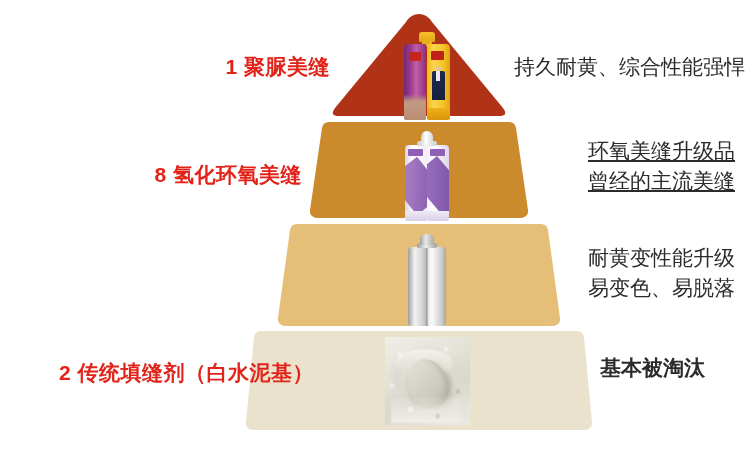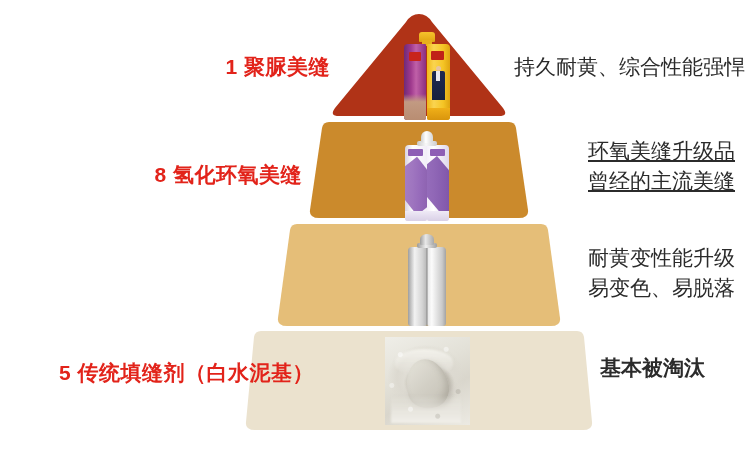--- a/index.html
+++ b/index.html
@@ -324,21 +324,21 @@
 
   <div class="product" id="product-cement">
     <div class="ridge-1"></div>
     <div class="scoop"></div>
     <div class="ridge-2"></div>
     <div class="grain"></div>
   </div>
 
   <div class="left-label" id="left-label-1" style="color: rgb(226, 35, 26);">1 聚脲美缝</div>
   <div class="left-label" id="left-label-2" style="color: rgb(226, 35, 26);">8 氢化环氧美缝</div>
-  <div class="left-label" id="left-label-4" style="color: rgb(226, 35, 26);">5 传统填缝剂（白水泥基）</div>
+  <div class="left-label" id="left-label-4" style="color: rgb(226, 35, 26);">2 传统填缝剂（白水泥基）</div>
 
   <div class="right-desc" id="right-desc-1" style="color: rgb(43, 43, 43);">
     <span class="line">持久耐黄、综合性能强悍</span>
   </div>
   <div class="right-desc" id="right-desc-2" style="color: rgb(43, 43, 43);">
     <span class="line">环氧美缝升级品</span>
     <span class="line">曾经的主流美缝</span>
   </div>
   <div class="right-desc" id="right-desc-3" style="color: rgb(43, 43, 43);">
     <span class="line">耐黄变性能升级</span>

